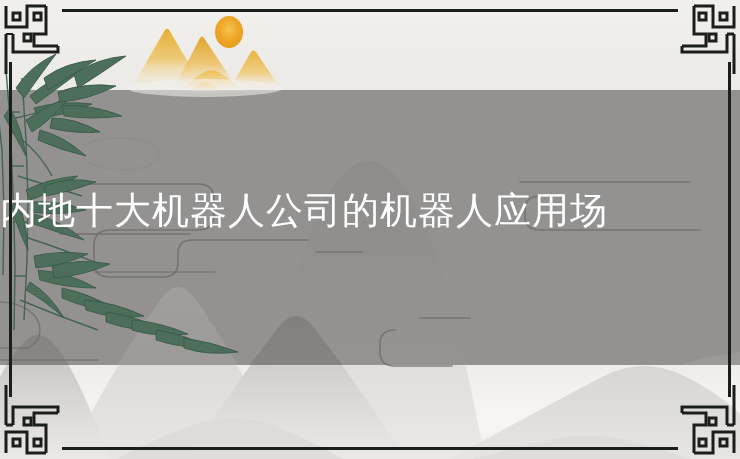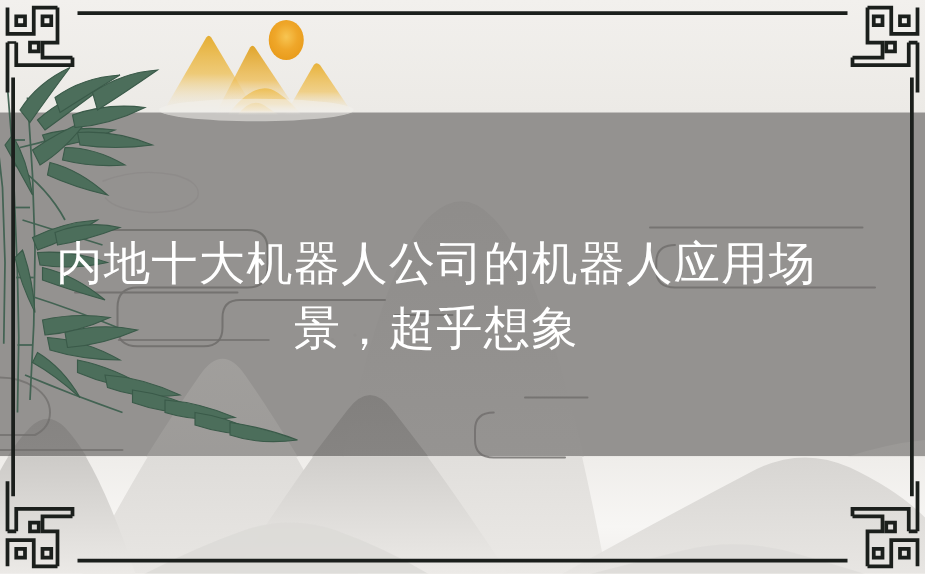--- a/index.html
+++ b/index.html
@@ -15,21 +15,21 @@
   .band-mid{position:absolute;left:0;top:90px;width:740px;height:275px;
             background:#949290;}
   .band-bot{position:absolute;left:0;top:365px;width:740px;height:94px;
             background:linear-gradient(180deg,#efedea 0%,#f7f6f4 60%,#f0eeec 100%);}
 
   
   .layer{position:absolute;left:0;top:0;width:740px;height:459px;}
 
   
   .title-wrap{position:absolute;left:0;top:185px;width:698px;
-              text-align:center;z-index:40;}
+              text-align:left;z-index:40;}
   .title-line{color:#ffffff;font-size:37px;line-height:52px;
               letter-spacing:1px;font-weight:400;
               font-family:"Liberation Sans","DejaVu Sans",sans-serif;
               white-space:nowrap;}
 
   
   .corner{position:absolute;width:76px;height:76px;z-index:60;}
   .c-tl{left:2px;top:2px;}
   .c-tr{right:2px;top:2px;}
   .c-bl{left:2px;bottom:2px;}
@@ -229,21 +229,20 @@
       <path d="M184 338 Q212 342 238 352 Q208 356 184 348 Z"></path>
     </g>
 
     <g fill="none" stroke="#8b8987" stroke-width="1.1" opacity="0.7">
       <path d="M82 145 Q110 134 140 140 Q162 146 158 158 Q150 170 120 170 Q92 168 84 158"></path>
     </g>
   </svg>
 
   <div class="title-wrap">
     <div class="title-line">内地十大机器人公司的机器人应用场</div>
-    <div class="title-line">景，超乎想象</div>
   </div>
 
   <div class="edge edge-top"></div>
   <div class="edge edge-bot"></div>
   <div class="edge edge-left"></div>
   <div class="edge edge-right"></div>
 
   <svg class="corner c-tl" viewBox="0 0 76 76">
     <g fill="none" stroke="#1b1f1c" stroke-width="3">
       <path d="M4 4 L4 25 L25 25 L25 4 L44 4"></path>

